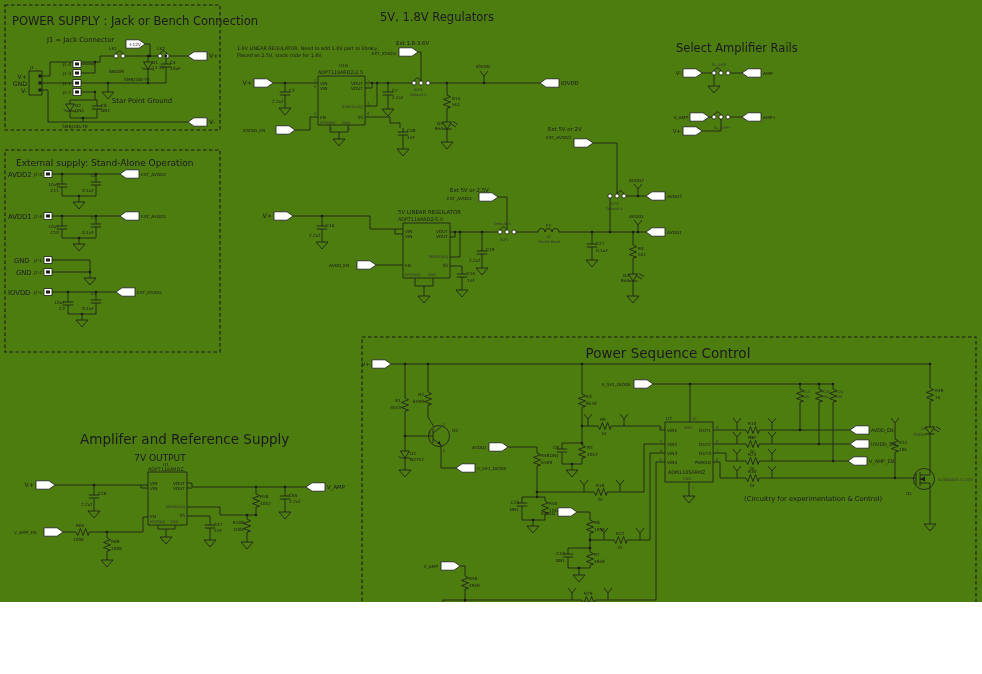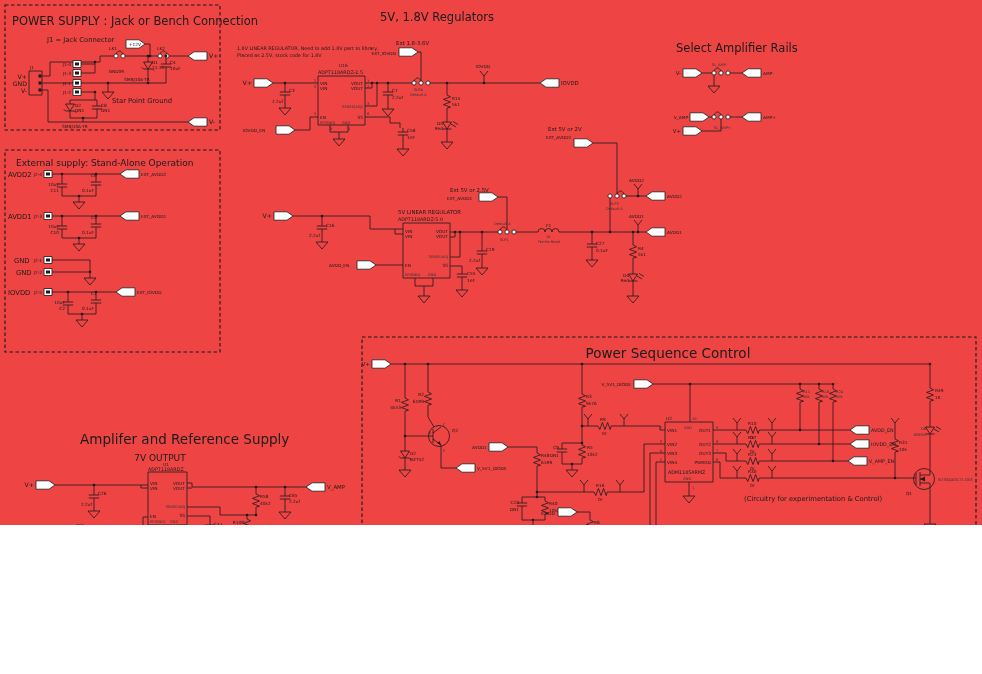--- a/index.html
+++ b/index.html
@@ -1,16 +1,16 @@
 <!DOCTYPE html>
 <html><head>
 <meta charset="utf-8">
 <style>
   html,body{margin:0;padding:0;background:#fff;}
-  #stage{width:982px;height:525px;position:relative;background:#ef4444;}
+  #stage{width:982px;height:602px;position:relative;background:#4d7c0f;}
   svg{display:block;}
   svg *{vector-effect:non-scaling-stroke;}
   path,rect,circle,line,polygon{stroke:#1b1b1b;fill:none;stroke-width:.8px;}
   text{font-family:"DejaVu Sans",sans-serif;fill:#1b1b1b;stroke:none;}
   .t3{font-size:3.6px;fill:#333;}
   .t4{font-size:4.3px;}
   .t45{font-size:4.8px;}
   .t5{font-size:5.4px;}
   .t6{font-size:6.2px;}
   .t7{font-size:6.8px;}

